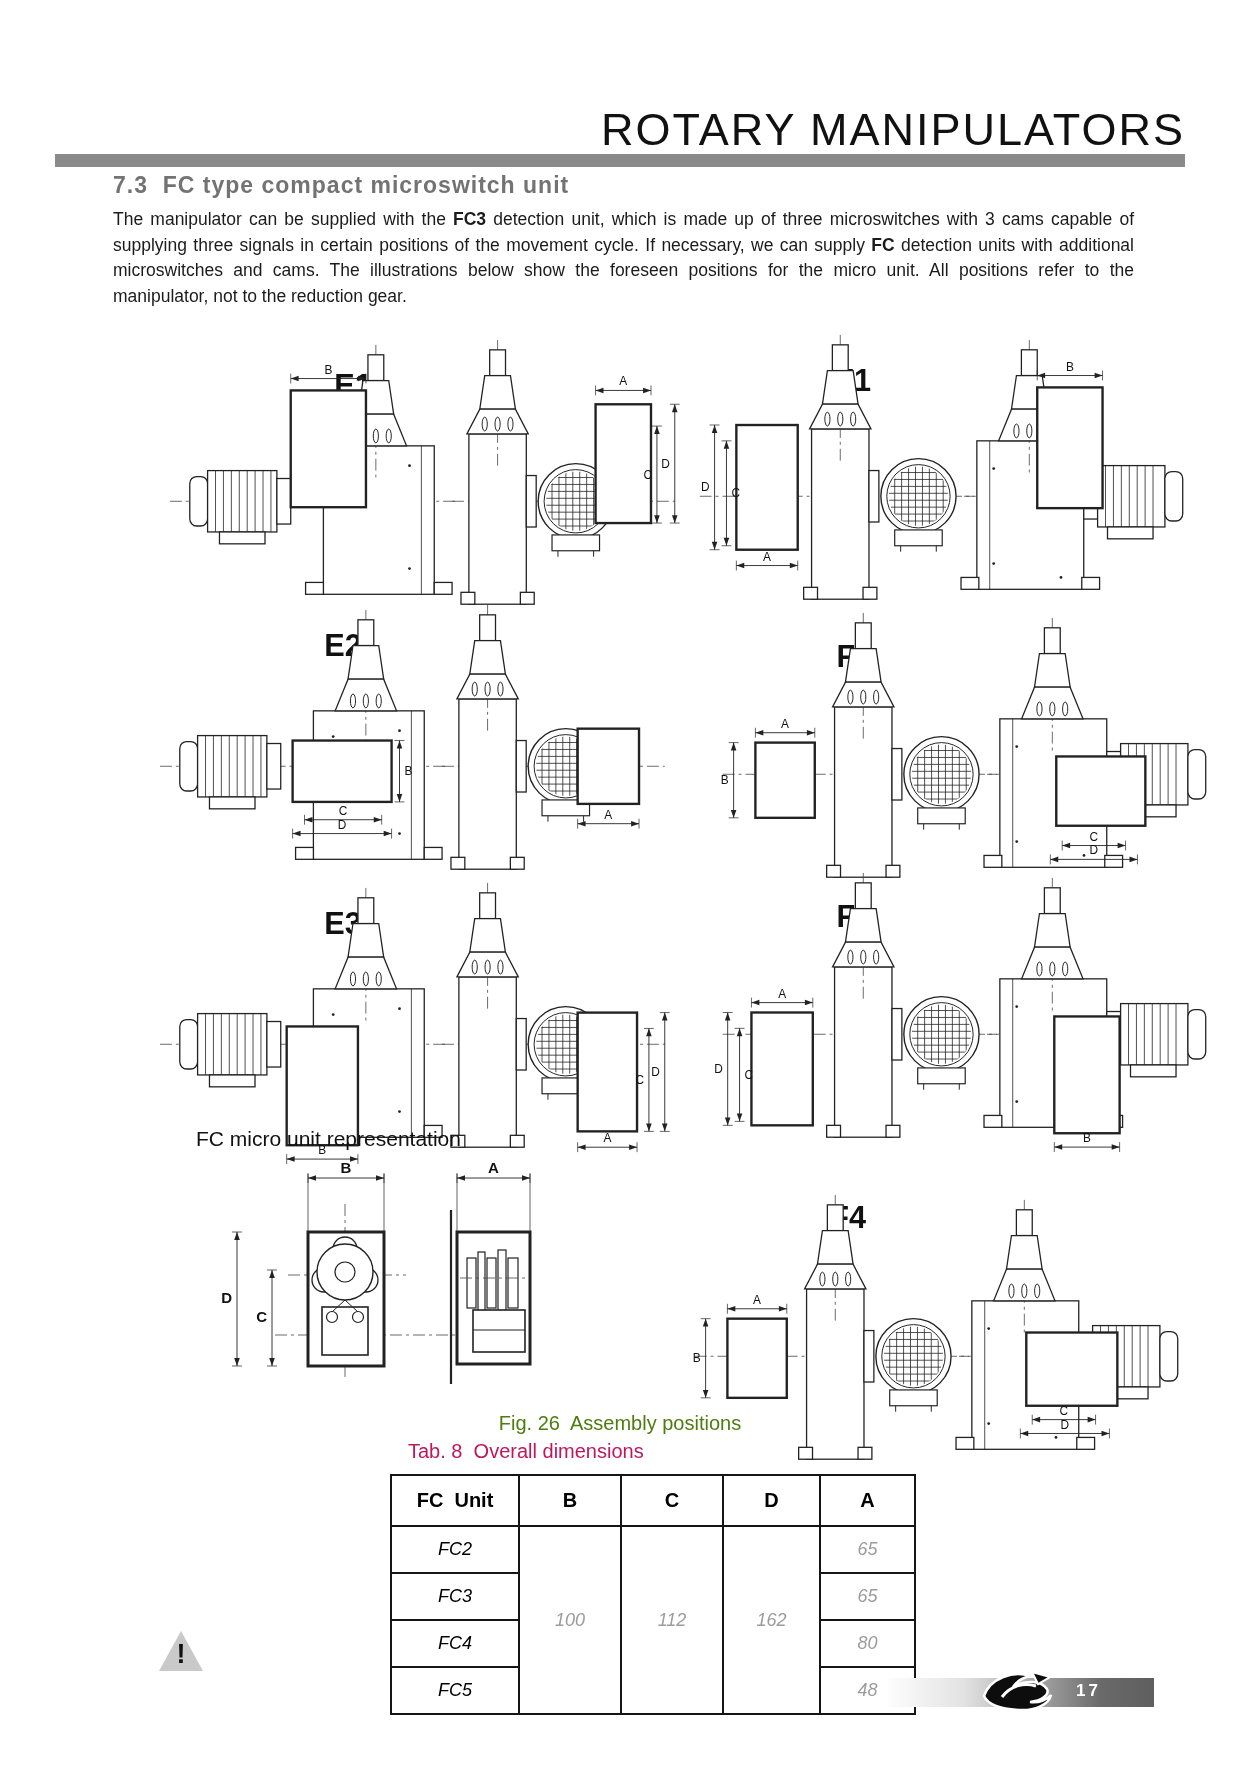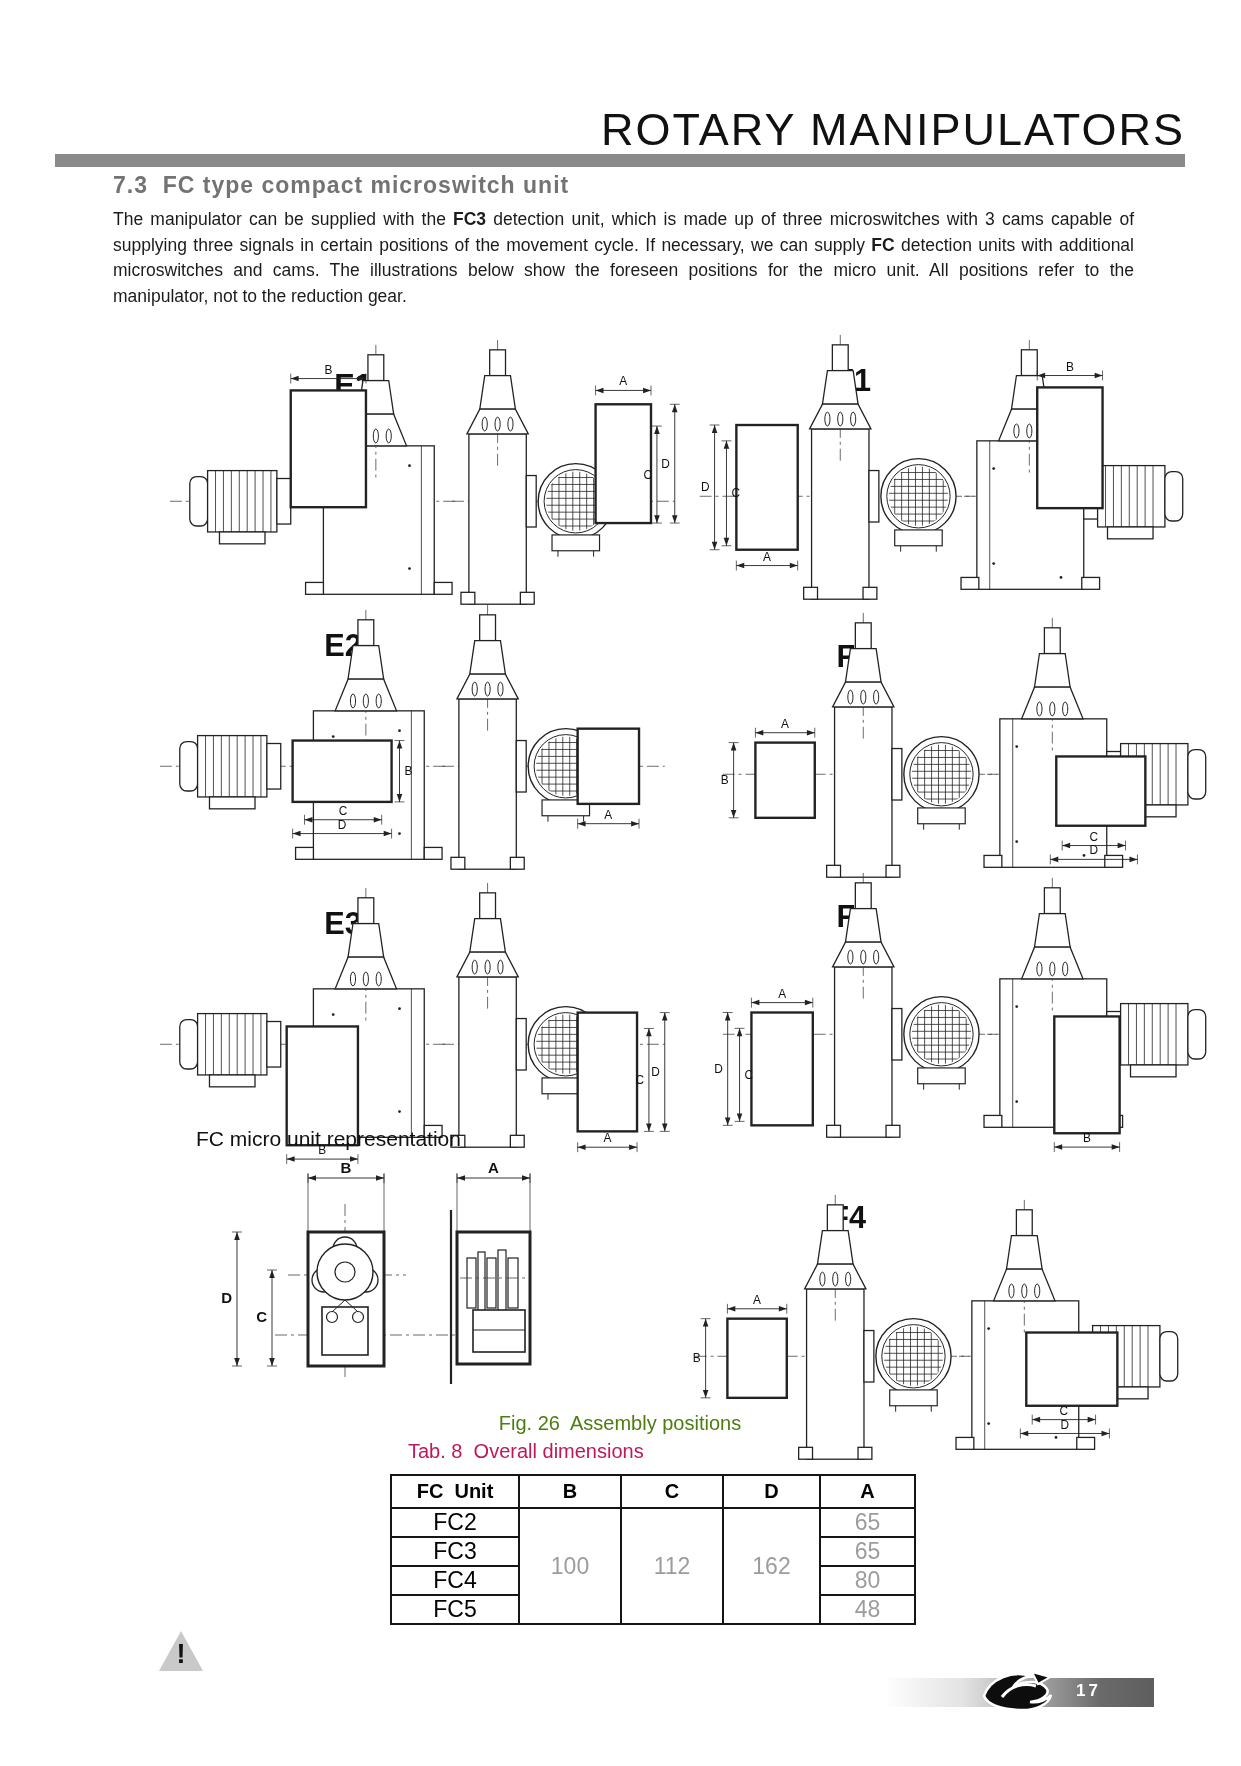--- a/index.html
+++ b/index.html
@@ -12,23 +12,23 @@
   .sec{left:113px;top:172px;font-size:23px;font-weight:700;color:#737373;letter-spacing:1px;white-space:pre;}
   .para{left:113px;top:207px;width:1021px;font-size:17.5px;line-height:25.5px;
         text-align:justify;color:#1b1b1b;}
   .pnl{position:absolute;}
   .pnl svg{width:100%;height:100%;display:block;}
   svg text{font-family:"Liberation Sans",sans-serif;}
   .micro-h{left:196px;top:1127px;font-size:21px;font-weight:400;color:#111;}
   .figcap{left:440px;top:1412px;width:360px;text-align:center;font-size:20px;color:#4d7c0f;white-space:pre;}
   .tabcap{left:408px;top:1440px;font-size:20px;color:#be185d;white-space:pre;}
   table.dims{position:absolute;left:390px;top:1474px;border-collapse:collapse;background:#fff;}
-  table.dims th,table.dims td{border:2px solid #151515;text-align:center;padding:0 4px;}
+  table.dims th,table.dims td{border:2px solid #151515;text-align:center;padding:9px 4px;}
   table.dims th{font-size:20px;font-weight:700;height:31px;white-space:pre;}
-  table.dims td{font-size:23px;height:27px;}
+  table.dims td{font-size:18px;height:27px;font-style:italic;}
   .cU{width:118px}.cB{width:92px}.cC{width:92px}.cD{width:87px}.cA{width:85px}
   .gray{color:#9c9c9c;}
   .attn{left:216px;top:1638px;font-size:20px;color:#1f1f1f;letter-spacing:.3px;}
   .fbar{left:888px;top:1678px;width:266px;height:29px;
         background:linear-gradient(to right,#fdfdfd,#e3e3e3 28%,#a8a8a8 55%,#6a6a6a 80%,#5e5e5e);}
   .pageno{left:1076px;top:1681px;font-size:17px;color:#fff;letter-spacing:3px;font-weight:bold;}
   .logo{left:962px;top:1666px;width:112px;height:46px;}
 </style>
 </head>
 <body>

